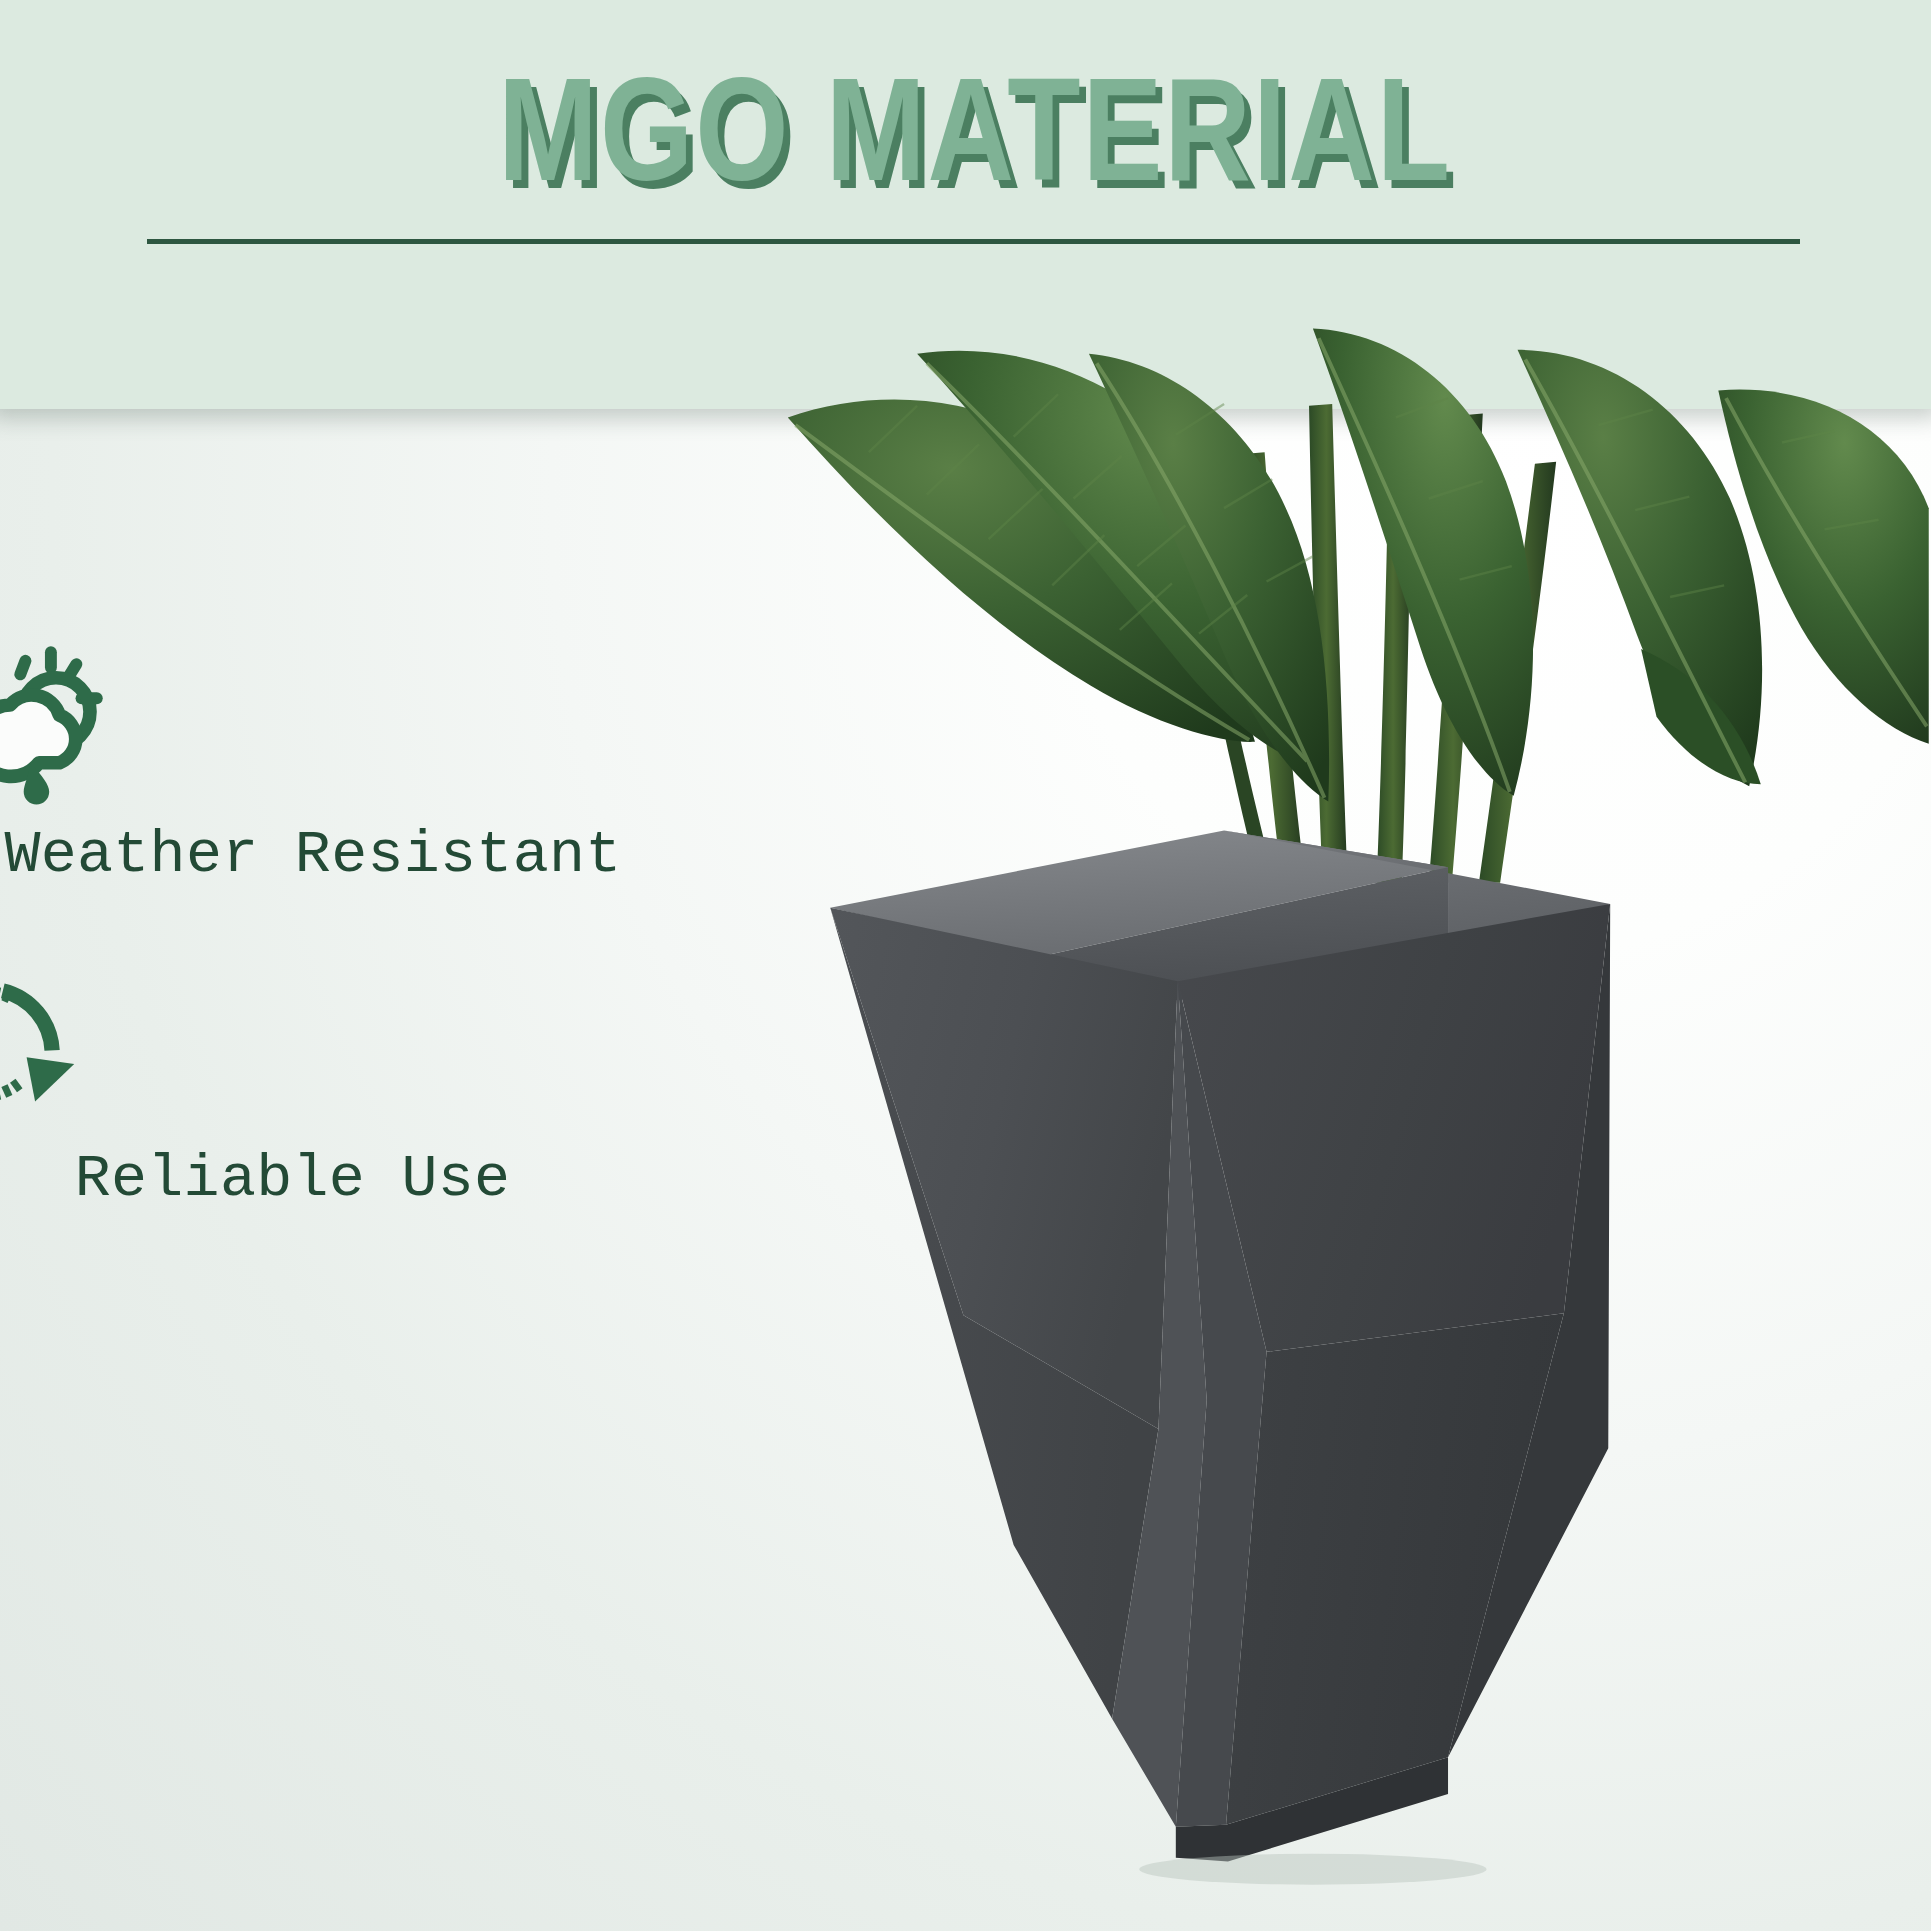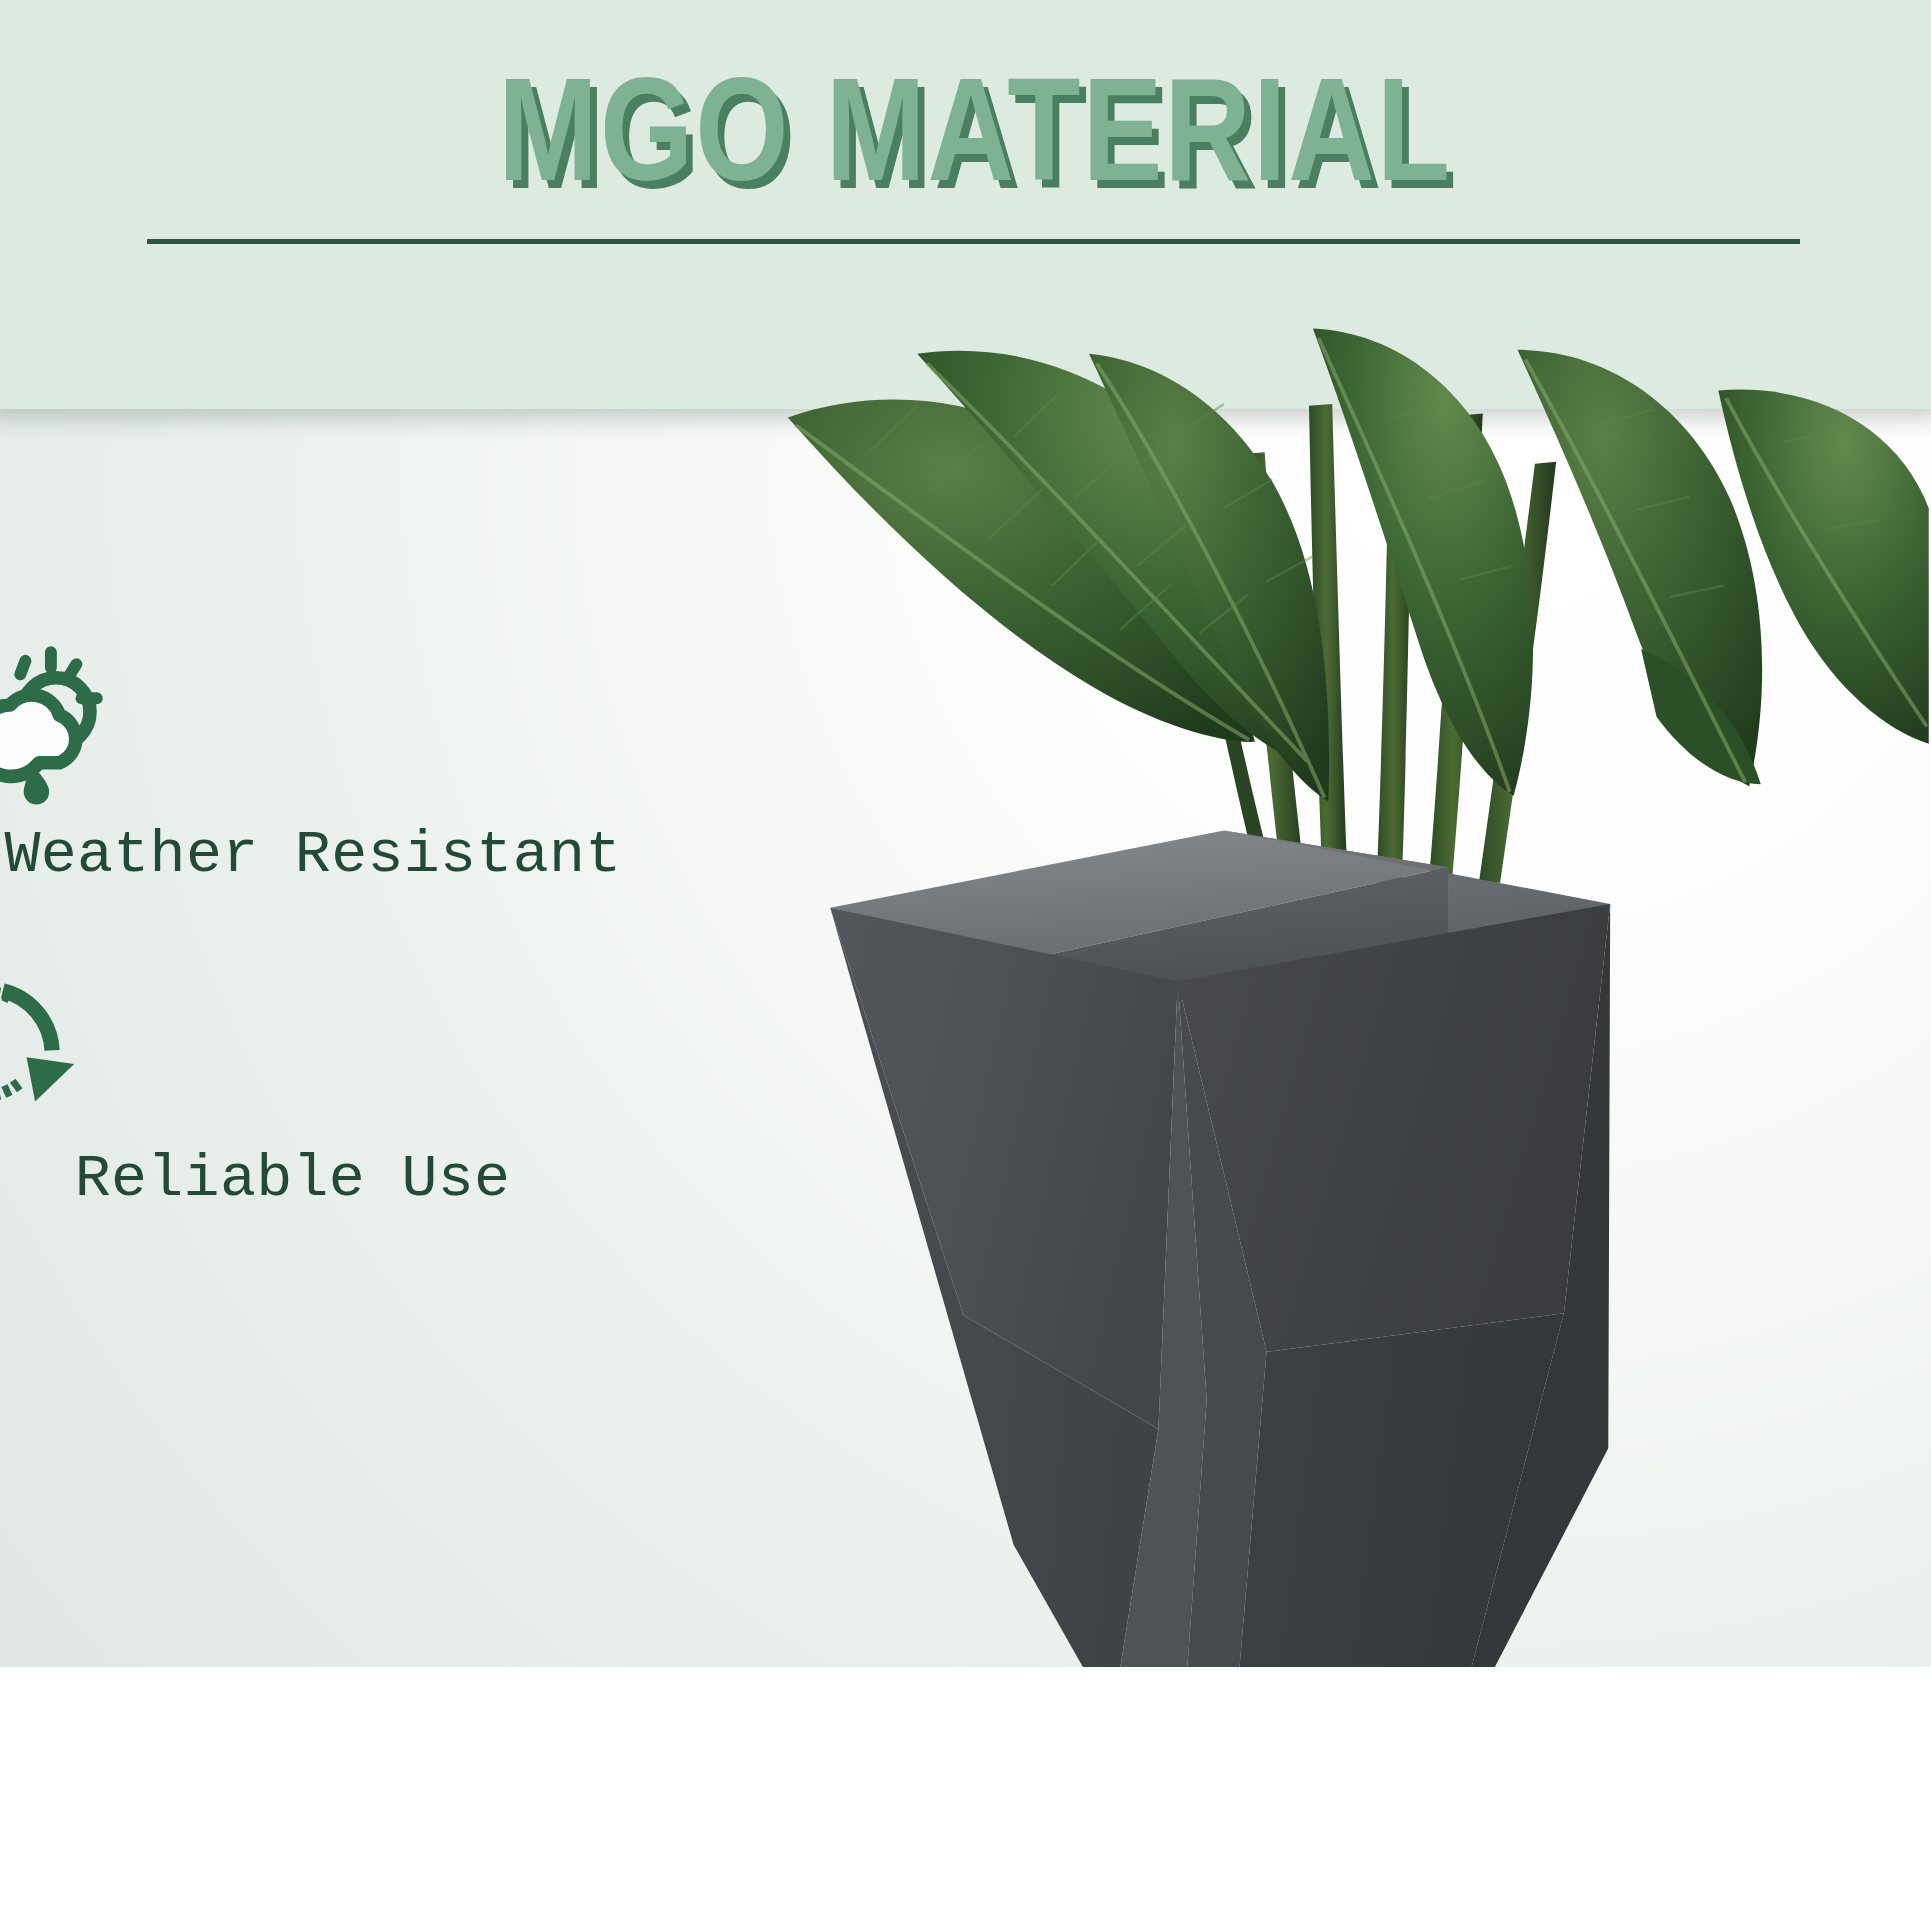--- a/index.html
+++ b/index.html
@@ -3,21 +3,21 @@
 <meta charset="utf-8">
 <style>
   html, body {
     margin: 0;
     padding: 0;
     background: #ffffff;
   }
   #canvas {
     position: relative;
     width: 1931px;
-    height: 1667px;
+    height: 1931px;
     overflow: hidden;
     font-family: "Liberation Sans", sans-serif;
     
     background:
       radial-gradient(circle at 78% 26%, #ffffff 0%, #fdfefd 22%, #f4f7f5 46%, #e9efeb 70%, #e1e8e4 100%);
   }
 
   
   .header-band {
     position: absolute;

